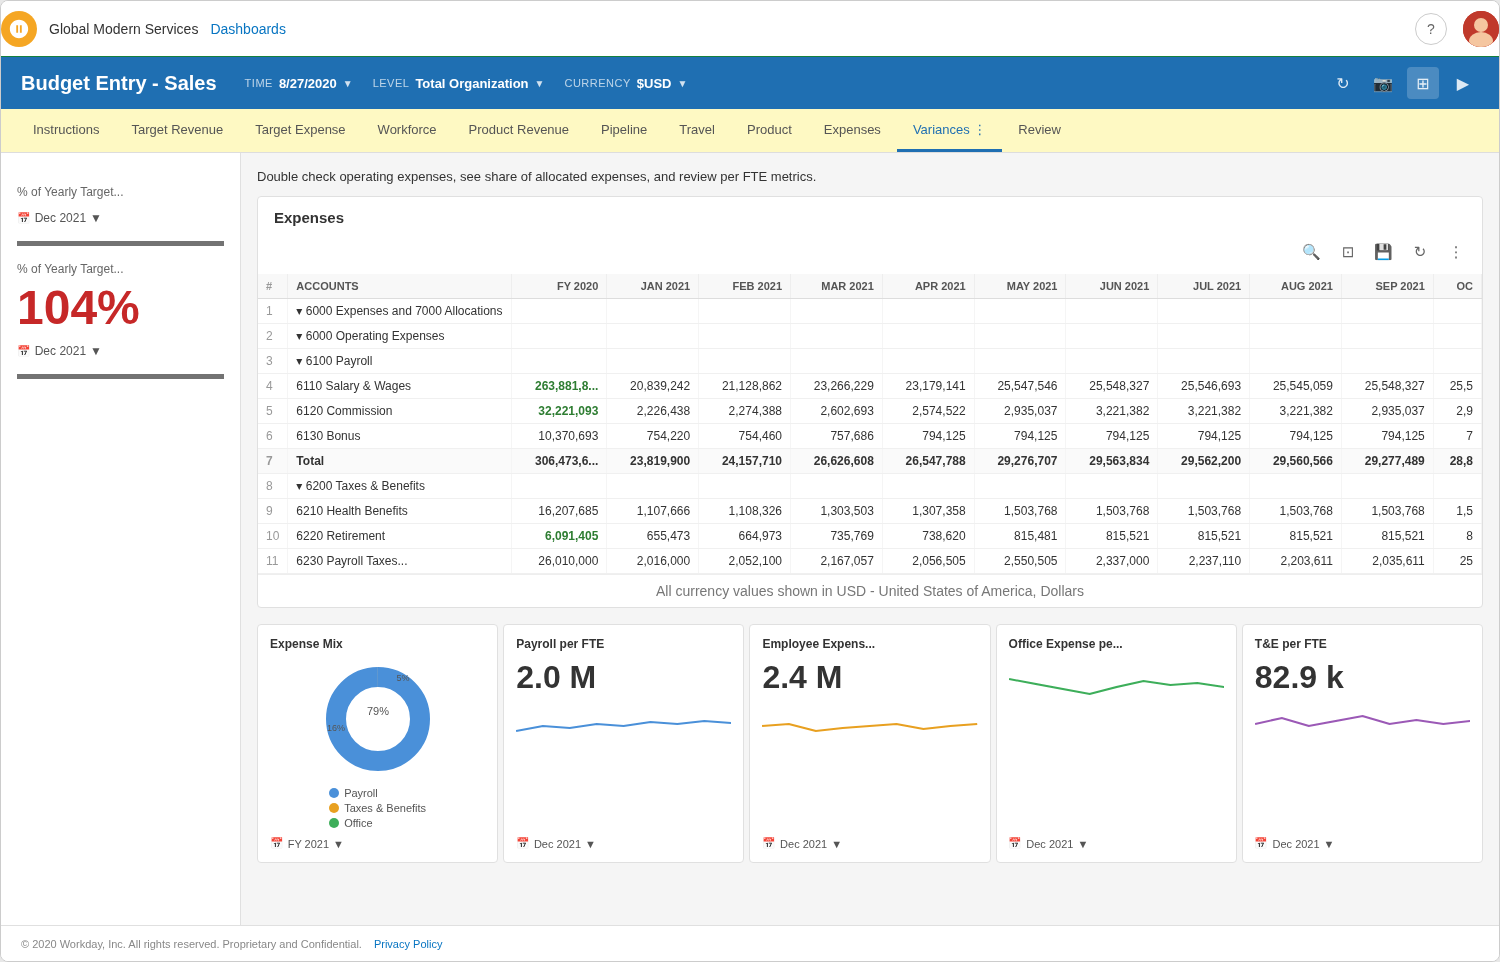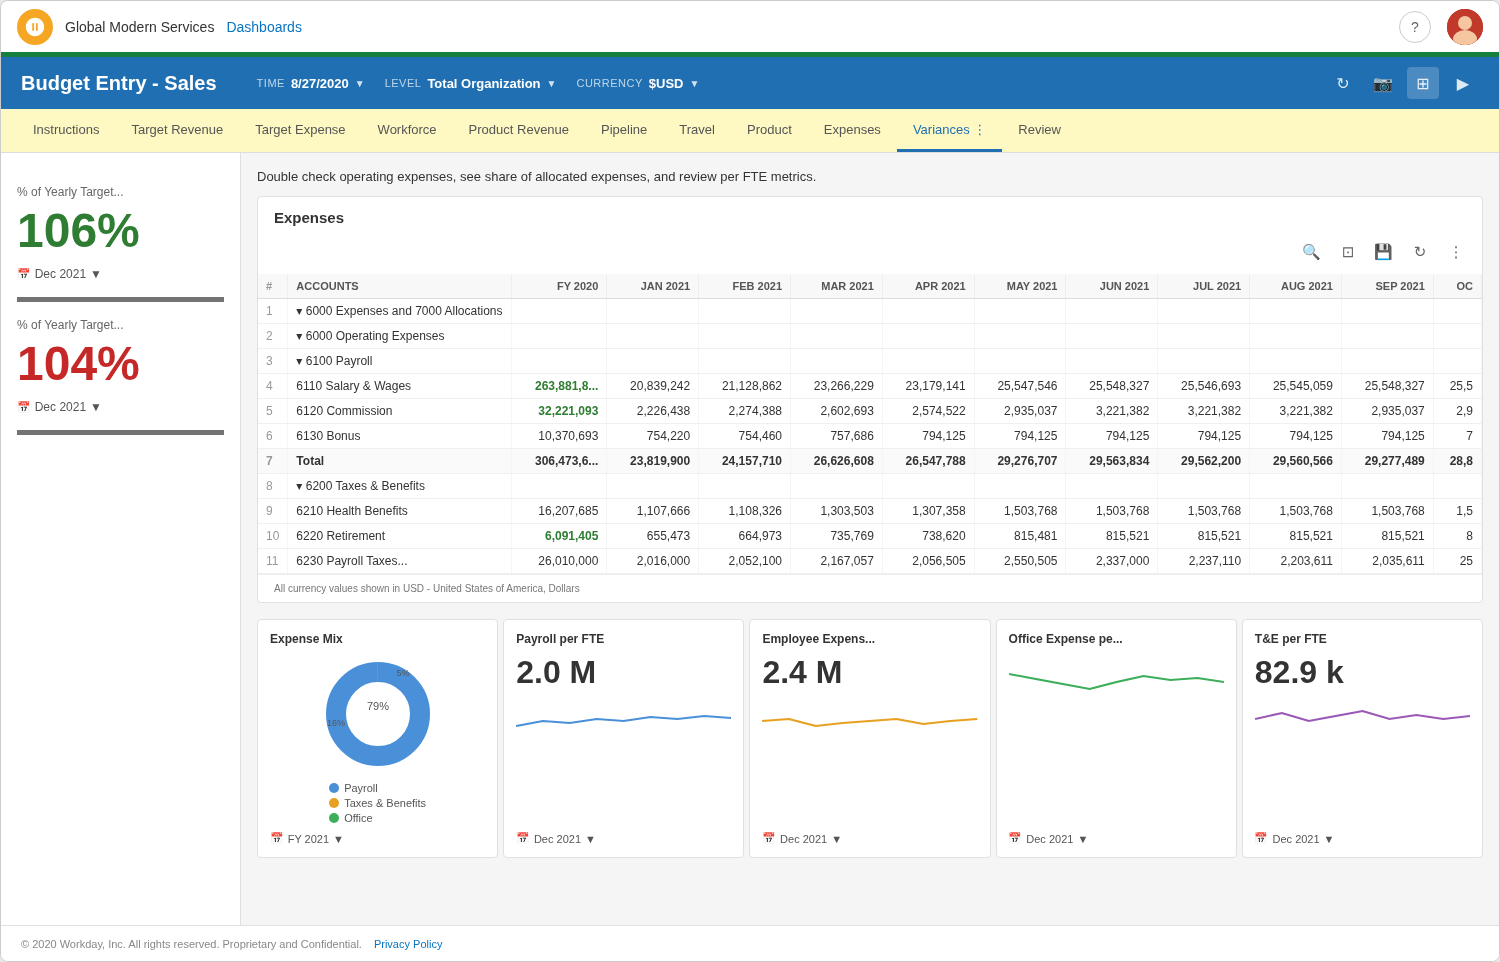--- a/index.html
+++ b/index.html
@@ -1,32 +1,32 @@
 <!DOCTYPE html>
 <html><head>
   <meta charset="utf-8">
   <style>
     * { box-sizing: border-box; margin: 0; padding: 0; }
     body { font-family: -apple-system, BlinkMacSystemFont, 'Segoe UI', Arial, sans-serif; background: #e8e8e8; font-size: 13px; color: #333; }
     
     .app-wrapper { width: 1500px; min-height: 962px; background: #fff; border: 1px solid #ccc; border-radius: 8px; overflow: hidden; display: flex; flex-direction: column; }
     
     
-    .top-nav { height: 56px; background: #fff; border-bottom: 5px solid #15803d; display: flex; align-items: center; padding: 0 16px; gap: 12px; }
+    .top-nav { height: 56px; background: #fff; border-bottom: 1px solid #15803d; display: flex; align-items: center; padding: 0 0; gap: 12px; }
     .workday-logo { width: 36px; height: 36px; background: #f5a623; border-radius: 50%; display: flex; align-items: center; justify-content: center; }
     .workday-logo svg { width: 22px; height: 22px; }
     .app-name { font-size: 14px; color: #333; font-weight: 500; }
     .nav-link { font-size: 14px; color: #0875c2; cursor: pointer; }
     .nav-spacer { flex: 1; }
     .nav-icons { display: flex; align-items: center; gap: 16px; }
     .nav-icon-btn { width: 32px; height: 32px; border-radius: 50%; border: 1px solid #ccc; display: flex; align-items: center; justify-content: center; cursor: pointer; color: #666; font-size: 14px; }
     .avatar { width: 36px; height: 36px; border-radius: 50%; background: #c0392b; display: flex; align-items: center; justify-content: center; color: white; font-size: 14px; overflow: hidden; }
     
     
-    .header-bar { height: 52px; background: #1f6fb2; display: flex; align-items: center; padding: 0 20px; gap: 40px; }
+    .header-bar { height: 52px; background: #1f6fb2; display: flex; align-items: center; padding: 0 20px; gap: 28px; }
     .page-title { font-size: 20px; font-weight: 600; color: #fff; }
     .header-controls { display: flex; align-items: center; gap: 20px; }
     .header-control { display: flex; align-items: center; gap: 6px; cursor: pointer; }
     .ctrl-label { font-size: 11px; color: rgba(255,255,255,0.7); text-transform: uppercase; letter-spacing: 0.5px; }
     .ctrl-value { font-size: 13px; color: #fff; font-weight: 600; }
     .ctrl-arrow { color: rgba(255,255,255,0.8); font-size: 10px; }
     .header-spacer { flex: 1; }
     .header-actions { display: flex; align-items: center; gap: 8px; }
     .hdr-action-btn { width: 32px; height: 32px; border-radius: 4px; display: flex; align-items: center; justify-content: center; cursor: pointer; color: rgba(255,255,255,0.85); font-size: 16px; }
     .hdr-action-btn.active { background: rgba(255,255,255,0.2); }
@@ -65,21 +65,21 @@
     .data-table td { padding: 5px 8px; border-bottom: 1px solid #f0f0f0; border-right: 1px solid #f5f5f5; text-align: right; white-space: nowrap; }
     .data-table td.left { text-align: left; }
     .data-table .num-col { width: 28px; color: #999; }
     .data-table .account-col { width: 220px; }
     .indent-1 { padding-left: 20px; }
     .indent-2 { padding-left: 36px; }
     .indent-3 { padding-left: 52px; }
     .indent-4 { padding-left: 68px; }
     .val-green { color: #2e7d32; font-weight: 700; }
     .row-total td { font-weight: 700; background: #fafafa; }
-    .table-footer { text-align: left; padding: 8px 16px; font-size: 10px; color: #777; border-top: 1px solid #eee; }
+    .table-footer { text-align: center; padding: 8px 16px; font-size: 14px; color: #777; border-top: 1px solid #eee; }
     
     
     .charts-row { display: flex; gap: 5px; overflow: hidden; }
     .chart-card { background: #fff; border: 1px solid #e0e0e0; border-radius: 4px; padding: 12px; flex: 1; min-width: 0; display: flex; flex-direction: column; }
     .chart-title { font-size: 12px; font-weight: 600; color: #333; margin-bottom: 8px; }
     .chart-value { font-size: 32px; font-weight: 700; color: #333; }
     .chart-sparkline { flex: 1; min-height: 50px; }
     .chart-date-row { display: flex; align-items: center; gap: 4px; margin-top: 8px; font-size: 11px; color: #555; cursor: pointer; }
     
     
@@ -160,21 +160,20 @@
     <div class="tab">Expenses</div>
     <div class="tab active">Variances ⋮</div>
     <div class="tab">Review</div>
   </div>
 
   <div class="main-content">
 
     <div class="left-sidebar">
       <div class="metric-card">
         <div class="metric-label">% of Yearly Target...</div>
-        <div class="metric-value green">106%</div>
         <div class="metric-date">
           <span class="metric-date-icon">📅</span>
           <span>Dec 2021</span>
           <span>▼</span>
         </div>
       </div>
       <div class="metric-card">
         <div class="metric-label">% of Yearly Target...</div>
         <div class="metric-value red">104%</div>
         <div class="metric-date">

